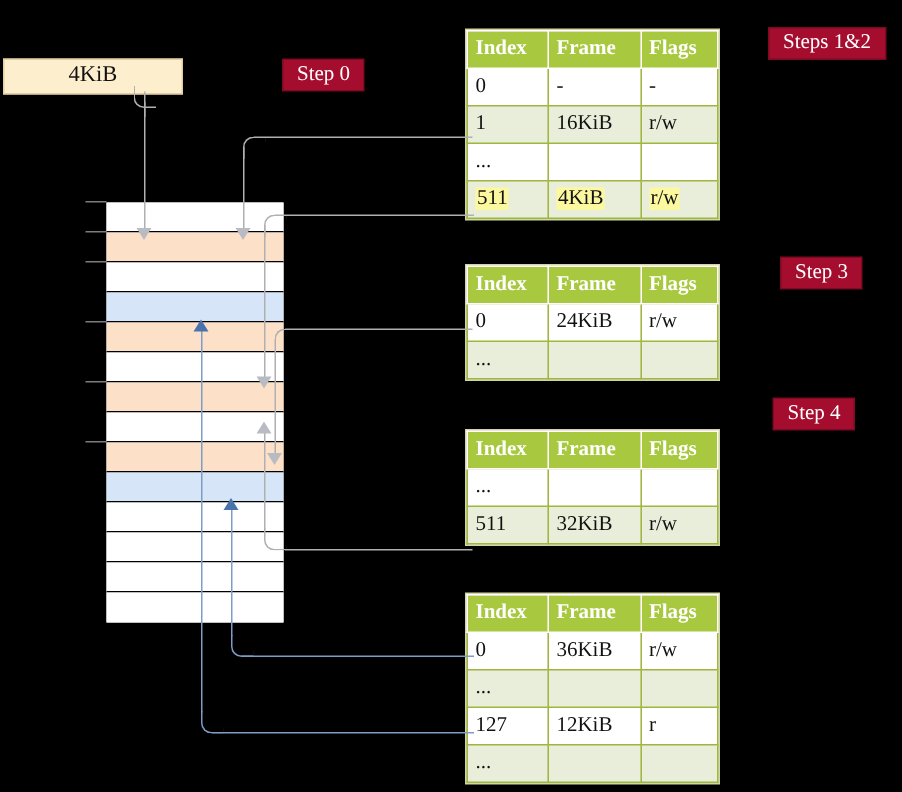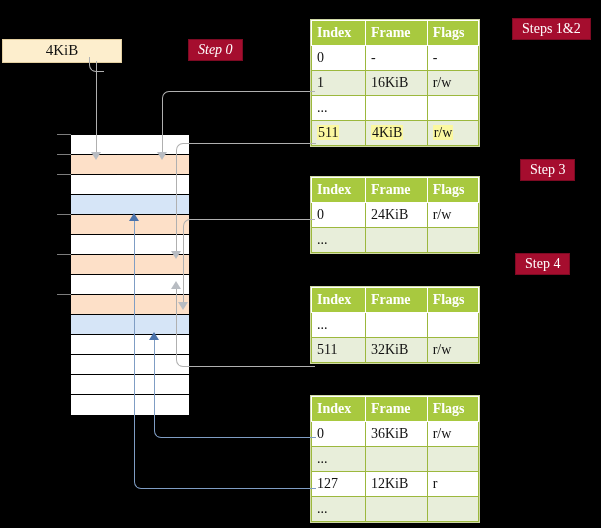--- a/index.html
+++ b/index.html
@@ -58,24 +58,24 @@
       border-bottom:8px solid #4a72ab;}
 </style>
 </head>
 <body>
 
 <div class="srcbox" id="src-box" style="left: 2px; top: 39px; width: 118px; height: 22px;">
   <span>4KiB</span>
 </div>
 
 <div id="badge-layer">
-    <div class="badge" style="left: 189px; top: 40px; font-style: italic;">Step 0</div>
+    <div class="badge" style="left: 189px; top: 40px;">Step 0</div>
     <div class="badge" style="left: 513px; top: 19px;">Steps 1&amp;2</div>
-    <div class="badge" style="left: 521px; top: 160px;">Step 3</div>
-    <div class="badge" style="left: 516px; top: 254px;">Step 4</div>
+    <div class="badge" style="left: 521px; top: 172px;">Step 3</div>
+    <div class="badge" style="left: 516px; top: 266px;">Step 4</div>
   </div>
 
 <div class="memcol" id="memcol" style="left: 70px; top: 134px; width: 120px; height: 282px;">
     <div class="memrow" style="position: relative;">
       <span class="tick" style="top: -1px;"></span>
     </div>
     <div class="memrow orange" style="position: relative;">
       <span class="tick" style="top: -1px;"></span>
     </div>
     <div class="memrow" style="position: relative;">

